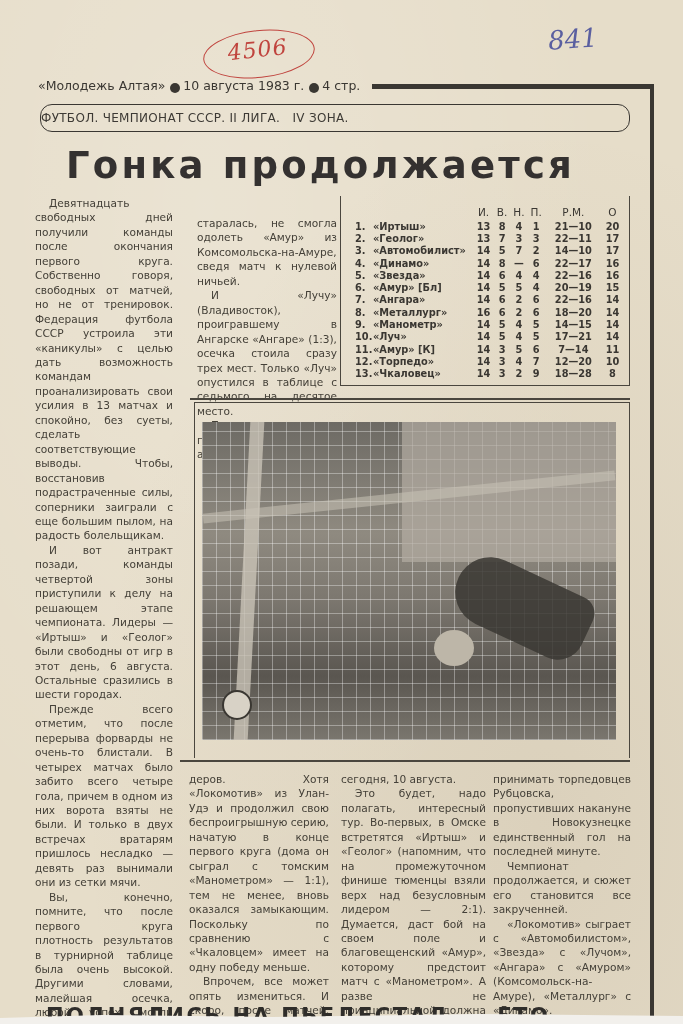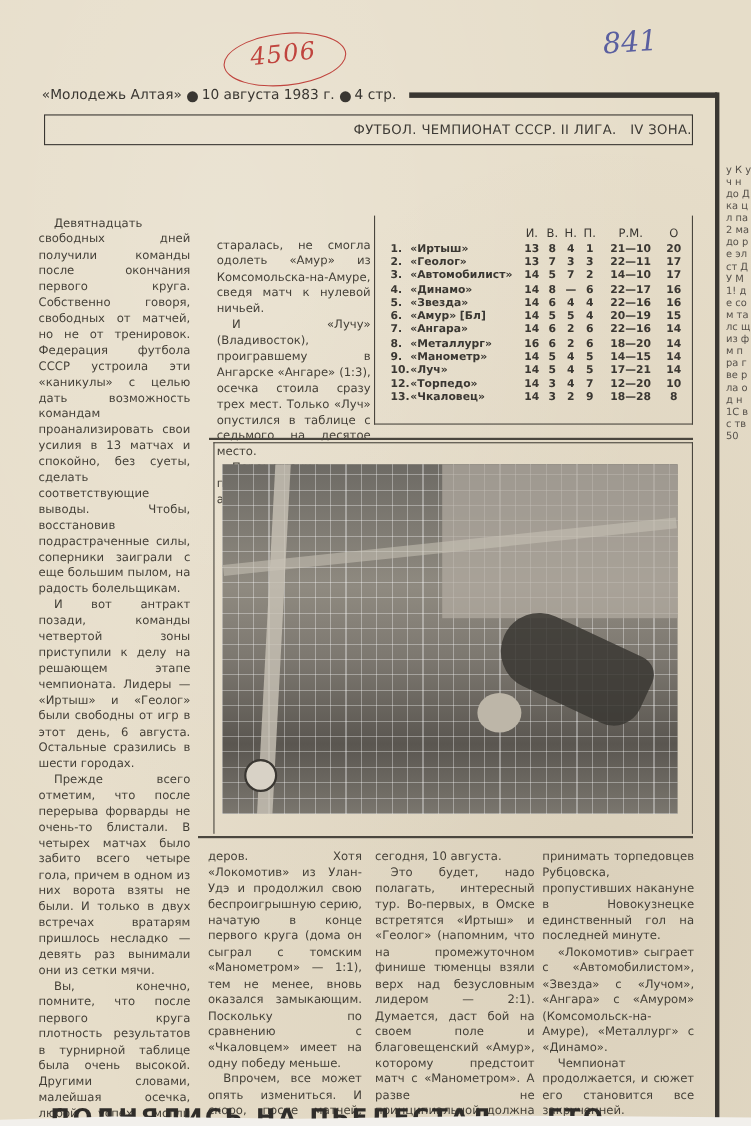--- a/index.html
+++ b/index.html
@@ -37,22 +37,22 @@
   }
   .masthead .dot { display: inline-block; width: 10px; height: 10px; border-radius: 50%; background: #3a3732; margin: 0 3px 0 5px; }
   .masthead-rule {
     position: absolute; left: 372px; top: 84px; width: 280px; height: 5px; background: #3a3732;
   }
   .frame-right { position: absolute; left: 650px; top: 84px; width: 4px; height: 940px; background: #3a3732; }
   .rubric {
     position: absolute; left: 40px; top: 104px; width: 590px; height: 28px;
     border-top: 1.5px solid #3a3732; border-bottom: 1.5px solid #3a3732;
     border-left: 1.5px solid #3a3732; border-right: 1.5px solid #3a3732;
-    box-sizing: border-box; display: flex; align-items: center; justify-content: flex-end;
-    font-size: 12px; letter-spacing: 0.3px;
+    box-sizing: border-box; display: flex; align-items: center; justify-content: flex-start;
+    font-size: 12px; letter-spacing: 0.3px; border-radius: 12px;
   }
   .headline {
     position: absolute; left: 66px; top: 144px; font-family: "DejaVu Sans", sans-serif;
     font-weight: bold; font-size: 37px; letter-spacing: 3.2px; color: #343130;
   }
   .col {
     position: absolute; font-size: 10.6px; line-height: 14.45px;
     text-align: justify; color: #444038;
   }
   .col p { margin: 0; text-indent: 14px; }
@@ -124,20 +124,21 @@
     <span class="dot"></span>
     <span>4 стр.</span>
   </div>
   <div class="masthead-rule"></div>
   <div class="frame-right"></div>
 
   <div class="rubric">
     <span style="white-space:pre;">ФУТБОЛ. ЧЕМПИОНАТ СССР. II ЛИГА.   IV ЗОНА.</span>
   </div>
 
+  <div class="headline">Гонка продолжается</div>
 
   <div class="col col1">
     <p>Девятнадцать свободных дней получили команды после окончания первого круга. Собственно говоря, свободных от матчей, но не от тренировок. Федерация футбола СССР устроила эти «каникулы» с целью дать возможность командам проанализировать свои усилия в 13 матчах и спокойно, без суеты, сделать соответствующие выводы. Чтобы, восстановив подрастраченные силы, соперники заиграли с еще большим пылом, на радость болельщикам.</p>
     <p>И вот антракт позади, команды четвертой зоны приступили к делу на решающем этапе чемпионата. Лидеры — «Иртыш» и «Геолог» были свободны от игр в этот день, 6 августа. Остальные сразились в шести городах.</p>
     <p>Прежде всего отметим, что после перерыва форварды не очень-то блистали. В четырех матчах было забито всего четыре гола, причем в одном из них ворота взяты не были. И только в двух встречах вратарям пришлось несладко — девять раз вынимали они из сетки мячи.</p>
     <p>Вы, конечно, помните, что после первого круга плотность результатов в турнирной таблице была очень высокой. Другими словами, малейшая осечка, любой успех могли сразу повлиять на расстановку команд. Так и случилось. Когда динамовцы Барнаула уступили новосибирскому «Чкаловцу» (2:3), а красноярский «Автомобилист» обыграл (1:0) в Благовещенске трудно поддающийся дома «Амур», красноярцы, шедшие на шестом месте, тут же вытеснили динамовцев из тройки. Тем более, что иркутская «Звезда» на своем поле, как ни</p>
   </div>
 
   <div class="col col2">
     <p style="text-indent:0">старалась, не смогла одолеть «Амур» из Комсомольска-на-Амуре, сведя матч к нулевой ничьей.</p>
@@ -254,20 +255,30 @@
             <td class="name">10.</td>
             <td class="name">«Луч»</td>
             <td class="num">14</td>
             <td class="num">5</td>
             <td class="num">4</td>
             <td class="num">5</td>
             <td class="num">17—21</td>
             <td class="num">14</td>
           </tr>
           <tr>
+            <td class="name">11.</td>
+            <td class="name">«Амур» [К]</td>
+            <td class="num">14</td>
+            <td class="num">3</td>
+            <td class="num">5</td>
+            <td class="num">6</td>
+            <td class="num">7—14</td>
+            <td class="num">11</td>
+          </tr>
+          <tr>
             <td class="name">12.</td>
             <td class="name">«Торпедо»</td>
             <td class="num">14</td>
             <td class="num">3</td>
             <td class="num">4</td>
             <td class="num">7</td>
             <td class="num">12—20</td>
             <td class="num">10</td>
           </tr>
           <tr>
@@ -299,24 +310,21 @@
   <div class="col col3">
     <p style="text-indent:0">деров. Хотя «Локомотив» из Улан-Удэ и продолжил свою беспроигрышную серию, начатую в конце первого круга (дома он сыграл с томским «Манометром» — 1:1), тем не менее, вновь оказался замыкающим. Поскольку по сравнению с «Чкаловцем» имеет на одну победу меньше.</p>
     <p>Впрочем, все может опять измениться. И скоро, после матчей, которые будут сыграны</p>
   </div>
   <div class="col col4">
     <p style="text-indent:0">сегодня, 10 августа.</p>
     <p>Это будет, надо полагать, интересный тур. Во-первых, в Омске встретятся «Иртыш» и «Геолог» (напомним, что на промежуточном финише тюменцы взяли верх над безусловным лидером — 2:1). Думается, даст бой на своем поле и благовещенский «Амур», которому предстоит матч с «Манометром». А разве не принципиальной должна стать встреча в Новосибирске, где «Чкаловец» будет</p>
   </div>
   <div class="col col5">
     <p style="text-indent:0">принимать торпедовцев Рубцовска, пропустивших накануне в Новокузнецке единственный гол на последней минуте.</p>
+    <p>Чемпионат продолжается, и сюжет его становится все закрученней.</p>
     <p>«Локомотив» сыграет с «Автомобилистом», «Звезда» с «Лучом», «Ангара» с «Амуром» (Комсомольск-на-Амуре), «Металлург» с «Динамо».</p>
-    <p>Чемпионат продолжается, и сюжет его становится все закрученней.</p>
-
-  </div>
-
-  <div class="next-col">
-    <div>у К уч н до Д ка цл па 2 ма до ре эл ст ДУ М 1! де со м та лс щ из ф м п ра г ве р ла од н 1С вс тв 50</div>
-  </div>
+
+  </div>
+
 
   <div class="bottom-headline" style="white-space:pre;">ПОДНЯЛИСЬ НА ПЬЕДЕСТАЛ     ГТО</div>
   <div class="tear"></div>
 </div>
 
 </body></html>

